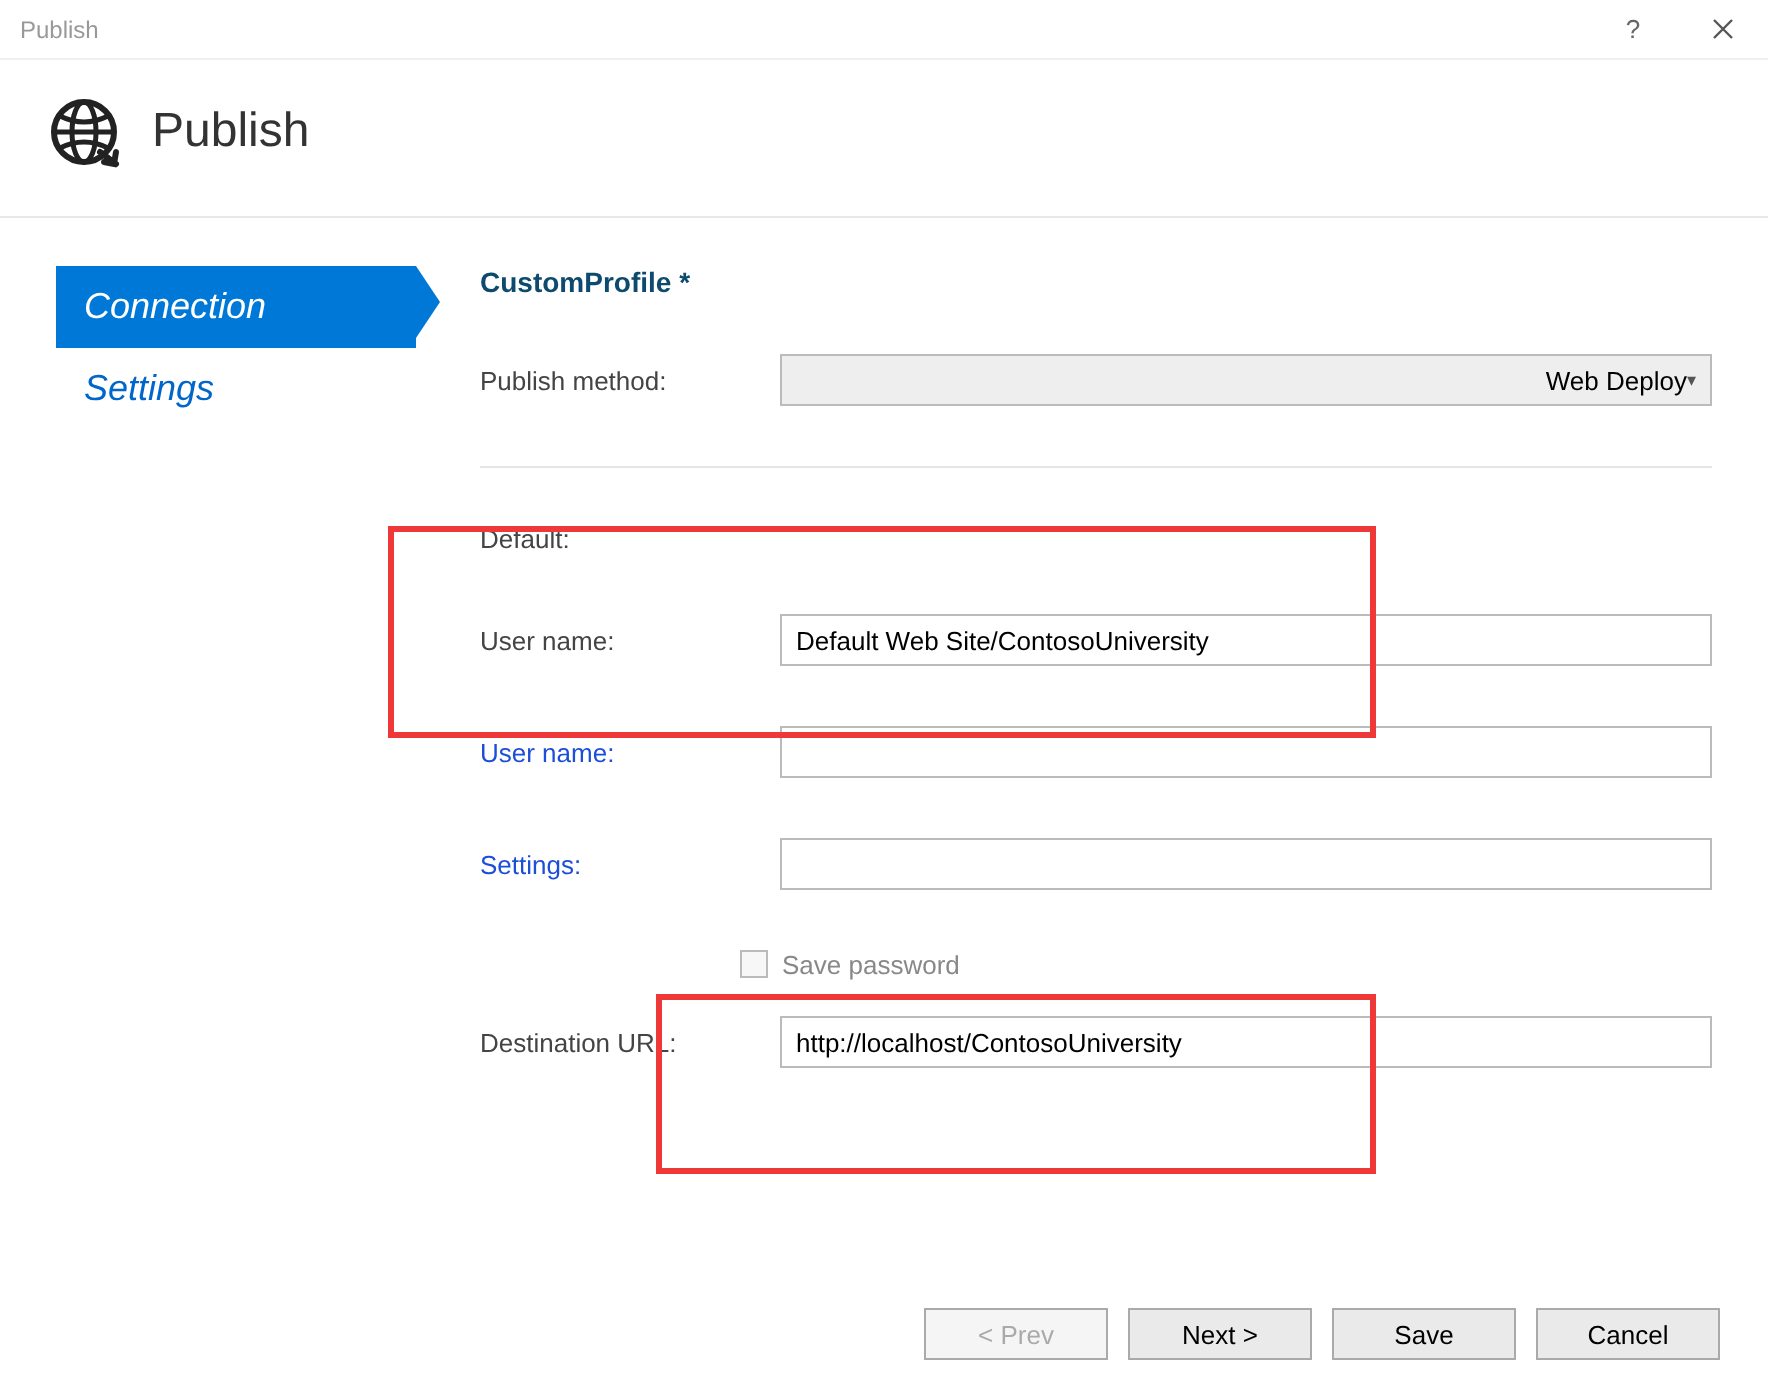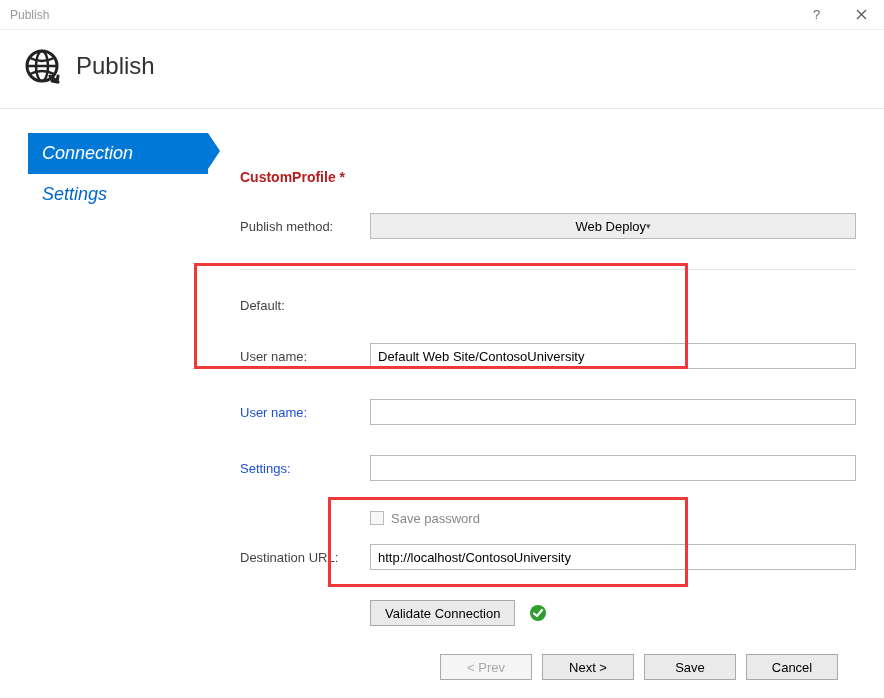--- a/index.html
+++ b/index.html
@@ -51,36 +51,36 @@
     .tab.active::after {
       content: "";
       position: absolute;
       right: -12px; top: 0;
       width: 0; height: 0;
       border-top: 18px solid transparent;
       border-bottom: 18px solid transparent;
       border-left: 12px solid #0078d7;
     }
     .main { flex: 1; padding-left: 32px; }
-    .profile-title { font-weight: 600; font-size: 14px; color: #b91c1c; margin-bottom: 28px; margin-top: 36px; }
-    .row { display: flex; align-items: center; margin-bottom: 30px; }
+    .profile-title { font-weight: 600; font-size: 14px; color: #0c4a6e; margin-bottom: 28px; }
+    .row { display: flex; align-items: center; margin-bottom: 30px; gap: 20px; }
     .row-label { width: 130px; color: #444; }
     .row-label.disabled { color: #1d4ed8; }
     .row-input { flex: 1; }
     input[type=text], select, .select {
       width: 100%;
       height: 26px;
       border: 1px solid #bbb;
       padding: 0 7px;
       font-family: inherit;
       font-size: 13px;
       background: #fff;
     }
     .select {
-      display: flex; align-items: center; justify-content: center;
+      display: flex; align-items: center; justify-content: flex-end;
       background: #eee;
       cursor: default;
     }
     .dropdown-arrow { font-size: 9px; color: #555; }
     .hr { border: none; border-top: 1px solid #e5e5e5; margin: 24px 0 28px 0; }
     .checkbox-row { display: flex; margin-left: 130px; margin-top: 4px; margin-bottom: 18px; }
     .checkbox {
       width: 14px; height: 14px; border: 1px solid #bbb; margin-right: 7px; background: #f7f7f7;
     }
     .group-red {
@@ -98,21 +98,21 @@
       font-size: 13px;
       cursor: pointer;
     }
     .btn:disabled { color: #aaa; background: #f5f5f5; cursor: default; }
     .validate-row { display: flex; align-items: center; margin-left: 130px; margin-top: 12px; }
     .check-icon {
       width: 18px; height: 18px; margin-left: 14px;
     }
     .footer {
       position: absolute;
-      bottom: 18px; right: 46px;
+      bottom: 18px; right: 24px;
       display: flex; gap: 10px;
     }
     .footer .btn { width: 92px; }
   </style>
 </head>
 <body>
 
 <div class="titlebar">
   <span class="titlebar-title">Publish</span>
   <div class="titlebar-ctrl">
@@ -184,27 +184,20 @@
     <div class="checkbox-row">
       <div class="checkbox"></div>
       <span style="color:#888">Save password</span>
     </div>
 
     <div class="row">
       <div class="row-label">Destination URL:</div>
       <div class="row-input"><input type="text" value="http://localhost/ContosoUniversity" style=""></div>
     </div>
 
-    <div class="validate-row">
-      <button class="btn">Validate Connection</button>
-      <svg class="check-icon" viewBox="0 0 18 18">
-        <circle cx="9" cy="9" r="8" fill="#2e9e2e"></circle>
-        <path d="M5 9.5 L8 12 L13 6" stroke="#fff" stroke-width="2.2" fill="none" stroke-linecap="round"></path>
-      </svg>
-    </div>
 
     <div class="group-red" style="left:-14px; top:130px; width:494px; height:106px;"></div>
     <div class="group-red" style="left:120px; top:364px; width:360px; height:90px;"></div>
   </div>
 </div>
 
 <div class="footer">
   <button class="btn" disabled="">&lt; Prev</button>
   <button class="btn">Next &gt;</button>
   <button class="btn">Save</button>

